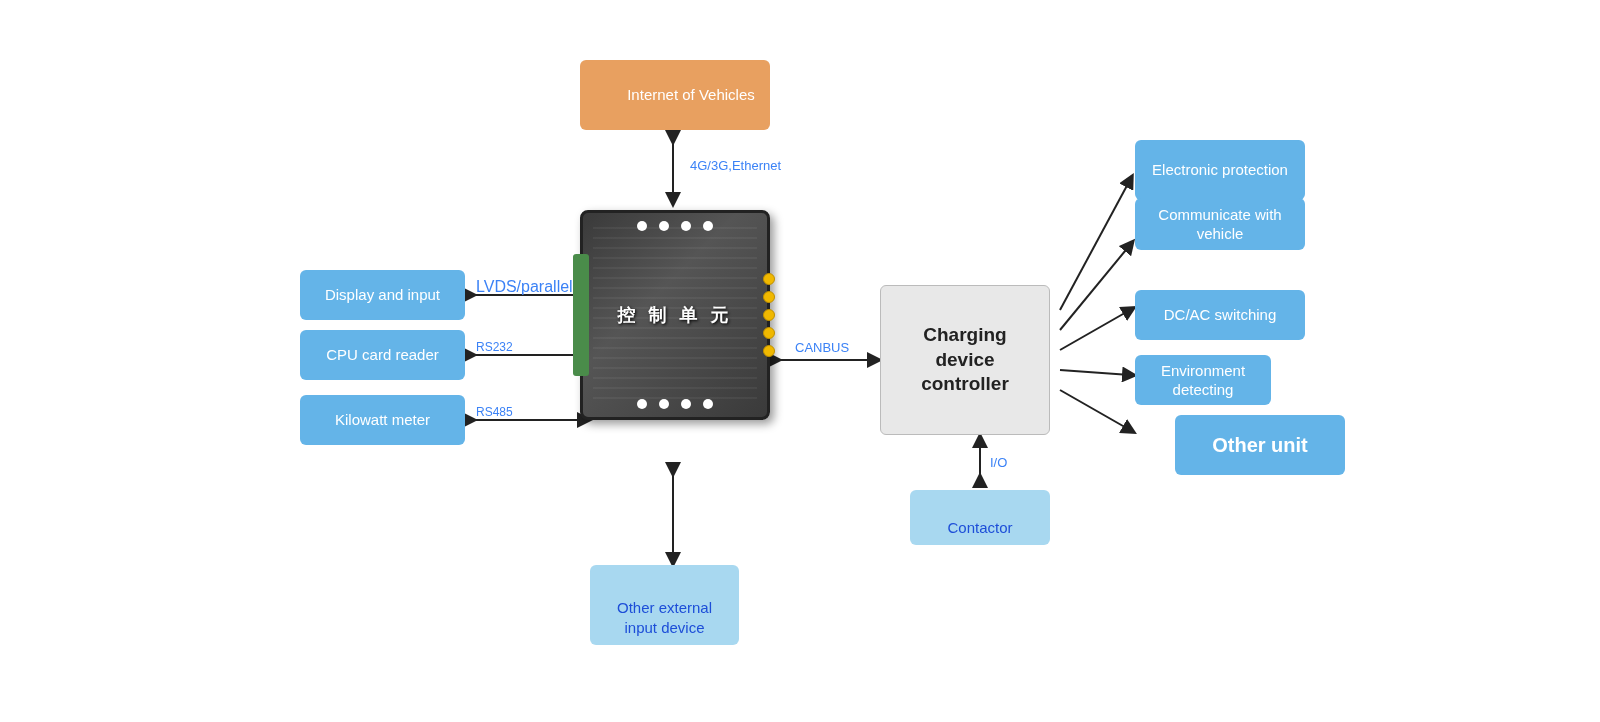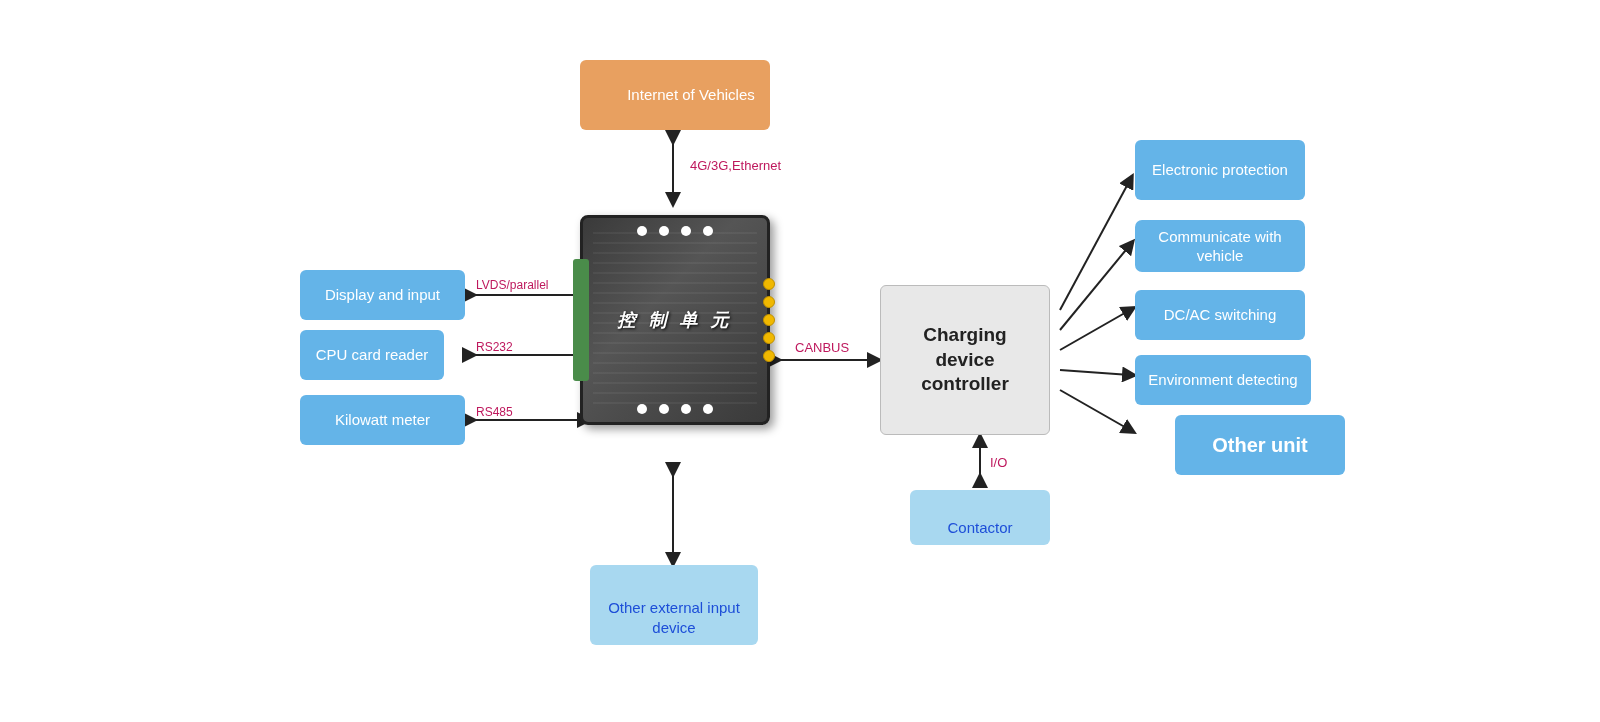--- a/index.html
+++ b/index.html
@@ -46,37 +46,36 @@
       align-items: flex-end;
     }
     .box-gray {
       background: #e8e8e8;
       color: #222;
       border: 1px solid #bbb;
     }
     .label-text {
       position: absolute;
       font-size: 13px;
-      color: #be185d;
+      color: #3b82f6;
     }
     svg.arrows {
       position: absolute;
       top: 0; left: 0;
       width: 1600px;
       height: 722px;
       pointer-events: none;
     }
     .device-image {
       position: absolute;
       width: 200px;
       height: 220px;
       display: flex;
-      align-items: center;
+      align-items: flex-start;
       justify-content: center;
-      font-style: italic;
     }
     .device-box {
       width: 190px;
       height: 210px;
       background: linear-gradient(135deg, #3a3a3a 0%, #555 40%, #3a3a3a 100%);
       border-radius: 8px;
       border: 3px solid #222;
       display: flex;
       align-items: center;
       justify-content: center;
@@ -224,61 +223,61 @@
         <div class="connector-dot"></div>
         <div class="connector-dot"></div>
         <div class="connector-dot"></div>
       </div>
     </div>
   </div>
 
   <div class="box box-blue" style="left: 300px; top: 270px; width: 165px; height: 50px;">
     <span>Display and input</span>
   </div>
-  <div class="label-text" style="left: 476px; top: 278px; font-size:12px;">LVDS/parallel</div>
-
-  <div class="box box-blue" style="left: 300px; top: 330px; width: 144px; height: 50px;">
+  <div class="label-text" style="left: 476px; top: 278px; font-size:16px;">LVDS/parallel</div>
+
+  <div class="box box-blue" style="left: 300px; top: 330px; width: 165px; height: 50px;">
     <span>CPU card reader</span>
   </div>
   <div class="label-text" style="left: 476px; top: 340px; font-size:12px;">RS232</div>
 
   <div class="box box-blue" style="left: 300px; top: 395px; width: 165px; height: 50px;">
     <span>Kilowatt meter</span>
   </div>
   <div class="label-text" style="left: 476px; top: 405px; font-size:12px;">RS485</div>
 
   <div class="label-text" style="left: 795px; top: 340px; font-size:13px;">CANBUS</div>
 
-  <div class="box box-light-blue" style="left: 590px; top: 565px; width: 168px; height: 80px;">
+  <div class="box box-light-blue" style="left: 590px; top: 565px; width: 149px; height: 80px;">
     <span>Other external input device</span>
   </div>
 
   <div class="box box-gray" style="left: 880px; top: 285px; width: 170px; height: 150px; font-size:19px; font-weight:bold;">
     <span>Charging device controller</span>
   </div>
 
   <div class="label-text" style="left: 990px; top: 455px; font-size:13px;">I/O</div>
 
   <div class="box box-light-blue" style="left: 910px; top: 490px; width: 140px; height: 55px;">
     <span>Contactor</span>
   </div>
 
   <div class="box box-blue" style="left: 1135px; top: 140px; width: 170px; height: 60px;">
     <span>Electronic protection</span>
   </div>
 
-  <div class="box box-blue" style="left: 1135px; top: 220px; width: 170px; height: 52px; border-radius: 7px;">
+  <div class="box box-blue" style="left: 1135px; top: 198px; width: 170px; height: 52px;">
     <span>Communicate with vehicle</span>
   </div>
 
   <div class="box box-blue" style="left: 1135px; top: 290px; width: 170px; height: 50px;">
     <span>DC/AC switching</span>
   </div>
 
-  <div class="box box-blue" style="left: 1135px; top: 355px; width: 176px; height: 50px;">
+  <div class="box box-blue" style="left: 1135px; top: 355px; width: 136px; height: 50px;">
     <span>Environment detecting</span>
   </div>
 
   <div class="box box-blue" style="left: 1135px; top: 415px; width: 170px; height: 60px; font-size:20px; font-weight:bold;margin-left:40px;">
     <span>Other unit</span>
   </div>
 
 </div>
 
 </body></html>

